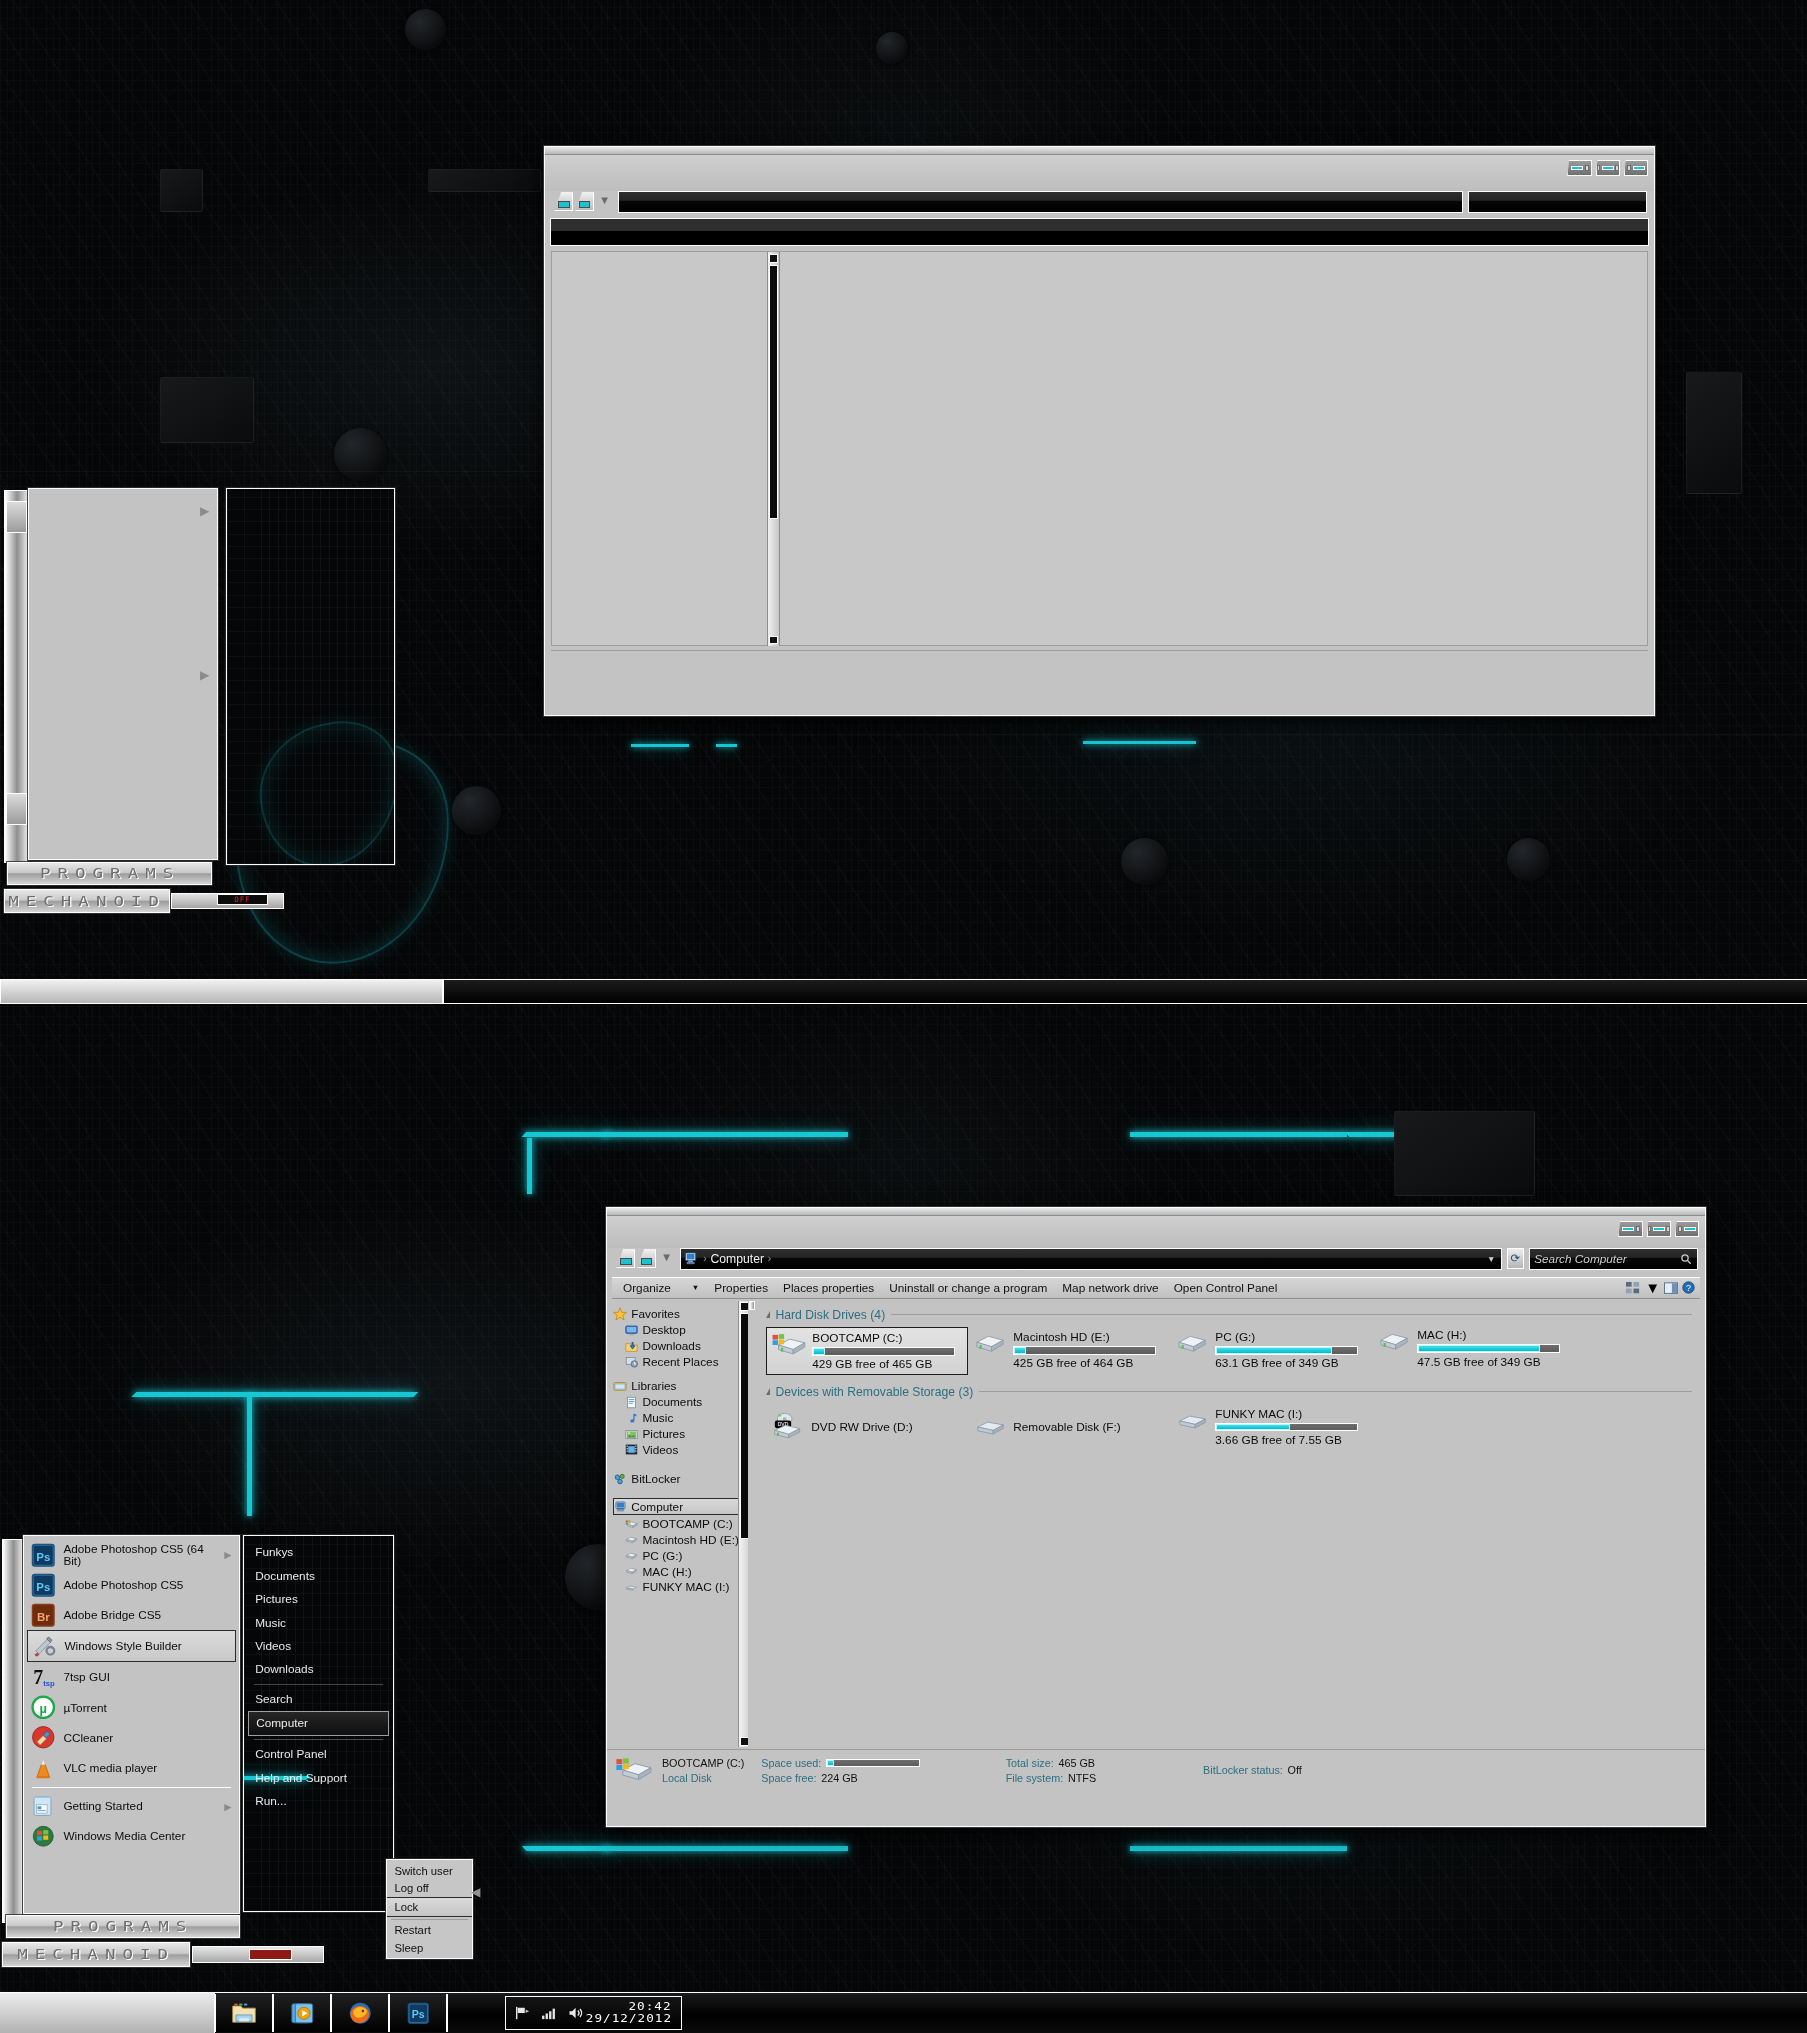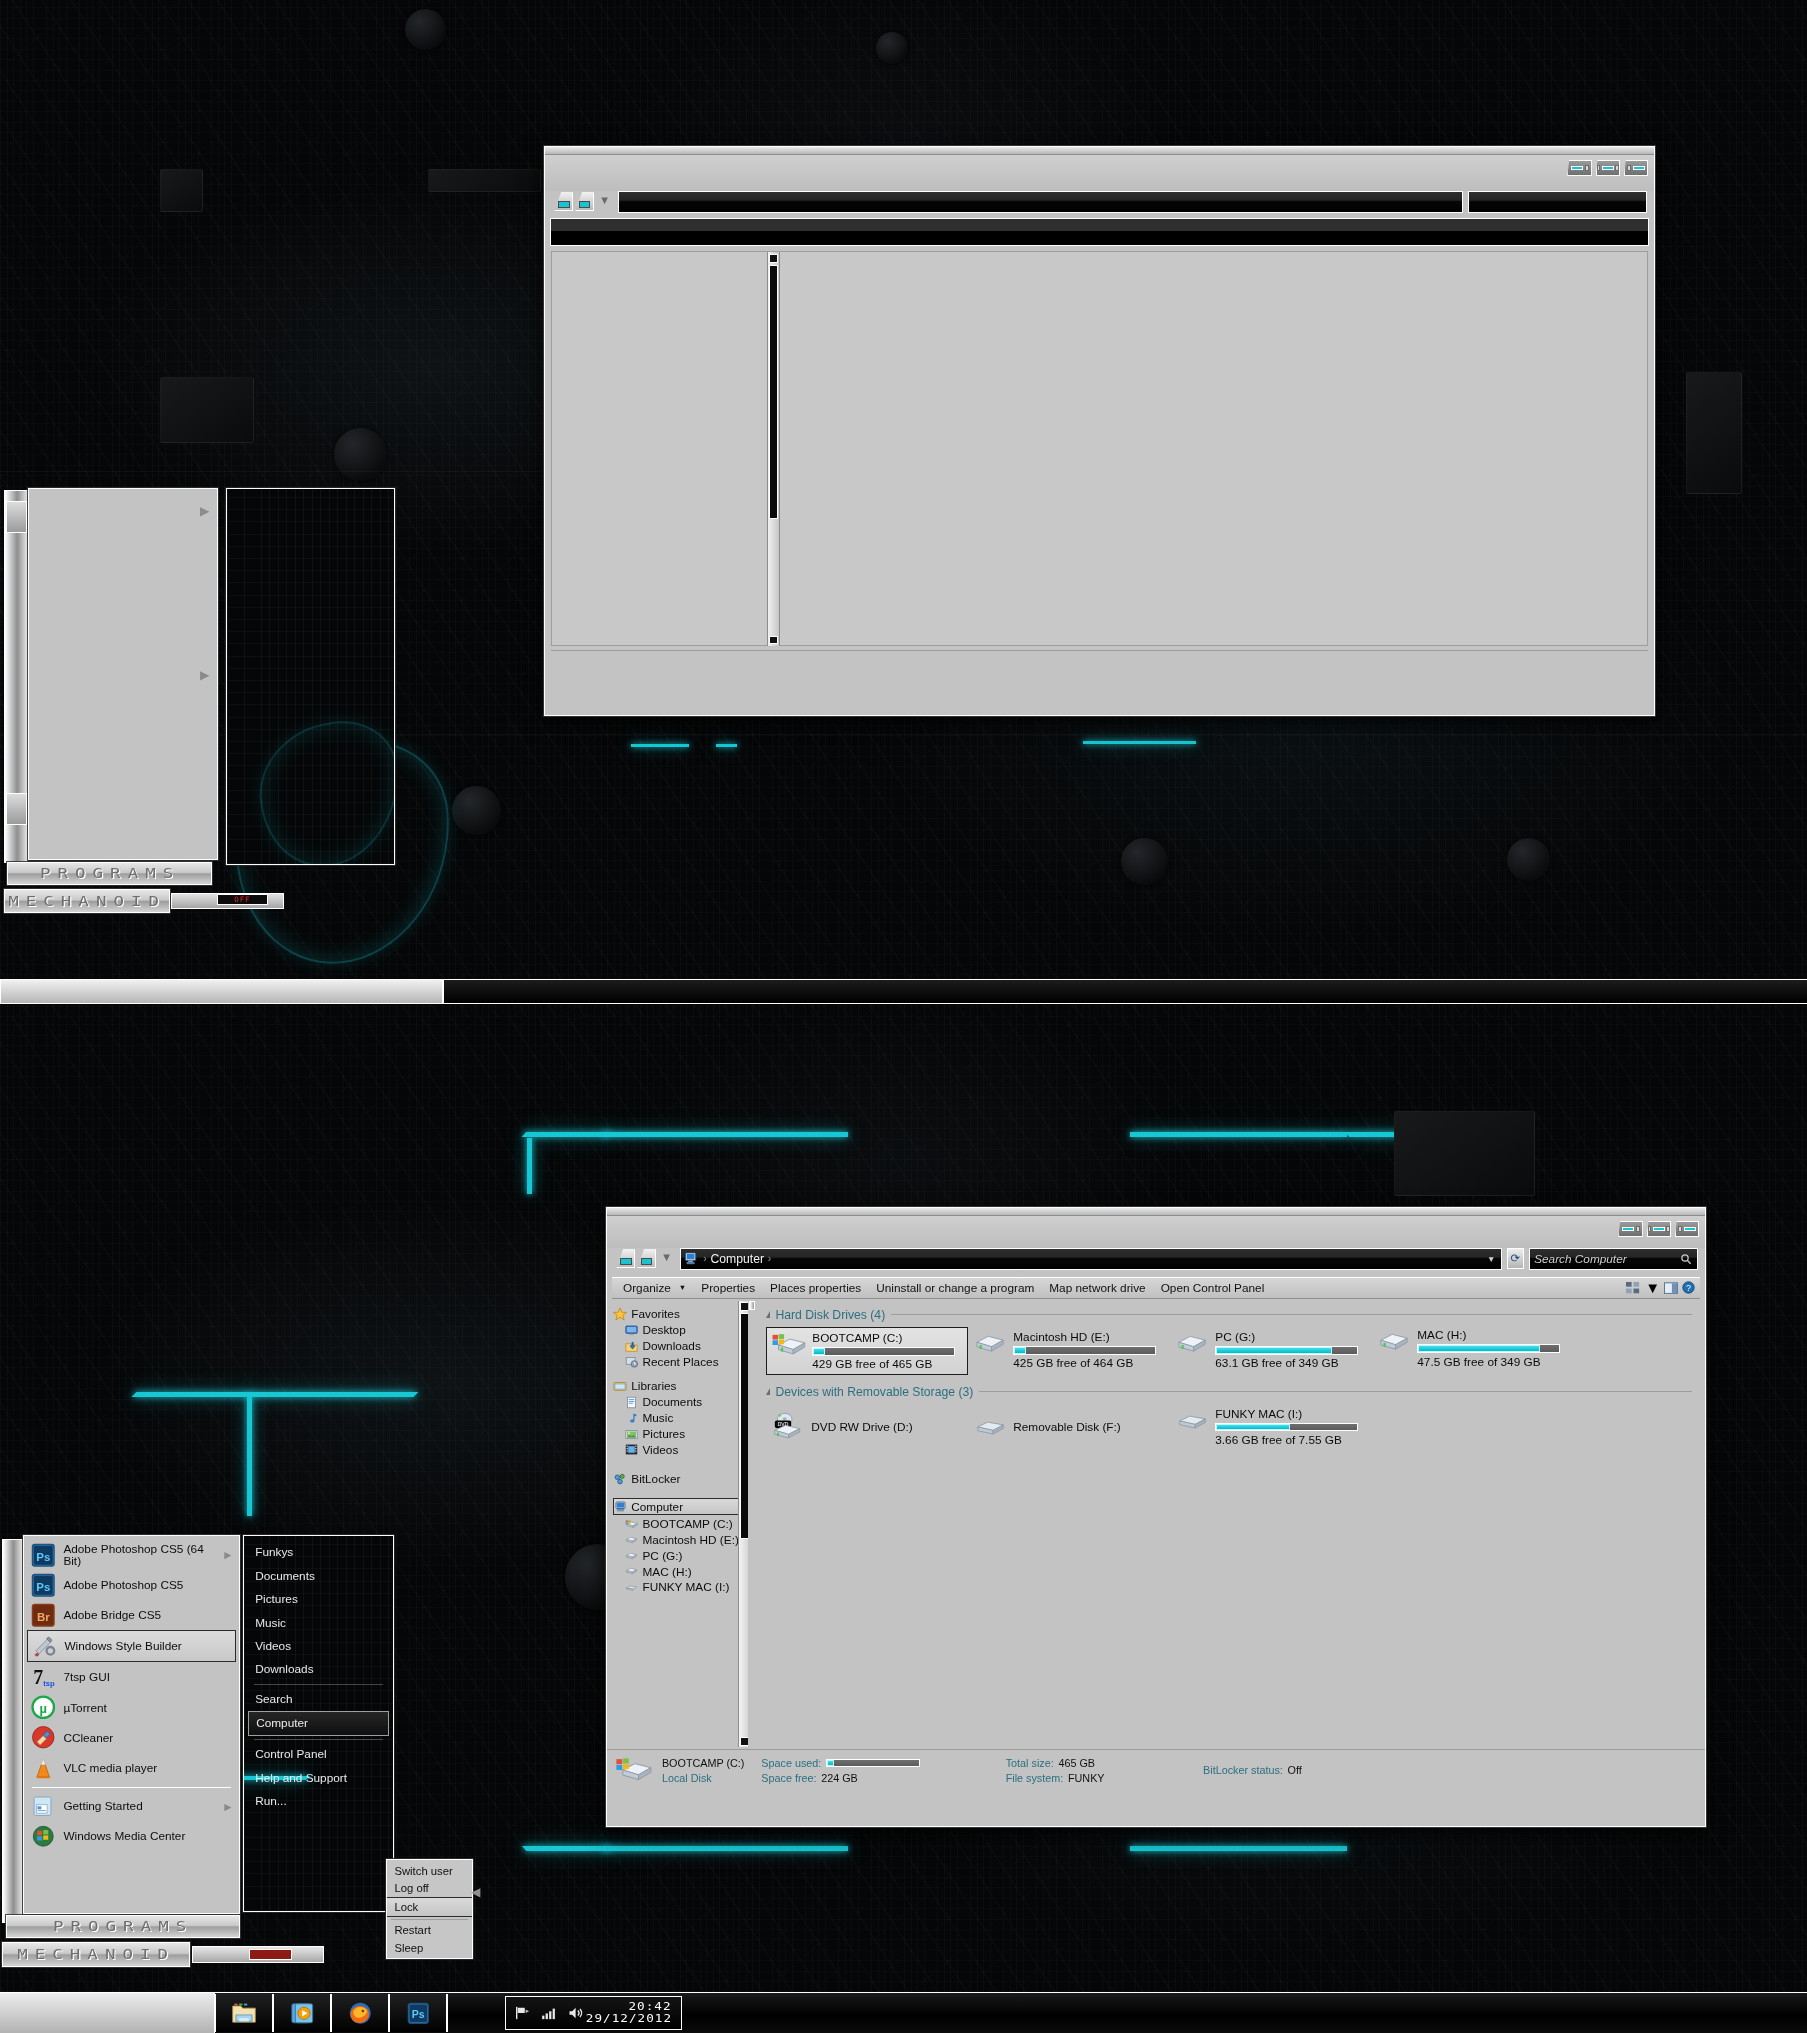--- a/index.html
+++ b/index.html
@@ -109,21 +109,21 @@
   .search-ico{ margin-left:auto; }
 
   
   .cmdbar {
     display:flex; align-items:center; gap:0;
     height:22.6px; margin:1.9px 4.7px 0 4.7px;
     background:linear-gradient(#d6d6d6,#c0c0c0);
     border-top:0.9px solid #ffffff; border-bottom:0.9px solid #8e8e8e;
     padding:0 3.8px;
   }
-  .cmd { font-size:11.8px; color:#101010; padding:1.9px 7.5px; white-space:nowrap; display:flex; align-items:center; gap:8px;}
+  .cmd { font-size:11.8px; color:#101010; padding:1.9px 7.5px; white-space:nowrap; display:flex; align-items:center; gap:21px;}
   .cmd .tri { font-size:7.5px; }
   .cmd-right { margin-left:auto; display:flex; align-items:center; gap:3.8px; padding-right:1.9px;}
 
   
   .wbody { display:flex; background:#c3c3c3; }
   .navpane { width:141px; padding:7.5px 0 0 5.6px; position:relative; }
   .navsplit { width:8.5px; background:#c3c3c3; position:relative; }
   .navsplit .bar{ position:absolute; left:0.9px; top:0; bottom:0; width:6.6px;
                   background:linear-gradient(90deg,#fff,#9a9a9a); }
   .content { flex:1; background:#c3c3c3; position:relative; padding:6.6px 0 0 9.4px; }
@@ -794,21 +794,21 @@
       </div>
     </div>
 
     <div class="st-col" style="width:188px;">
       <div class="st-row">
         <span class="st-key">Total size:</span>
         <span class="st-val">465 GB</span>
       </div>
       <div class="st-row">
         <span class="st-key">File system:</span>
-        <span class="st-val">FUNKY</span>
+        <span class="st-val">NTFS</span>
       </div>
     </div>
 
     <div class="st-col">
       <div class="st-row">
         <span class="st-key">BitLocker status:</span>
         <span class="st-val">Off</span>
       </div>
     </div>
   </div>

